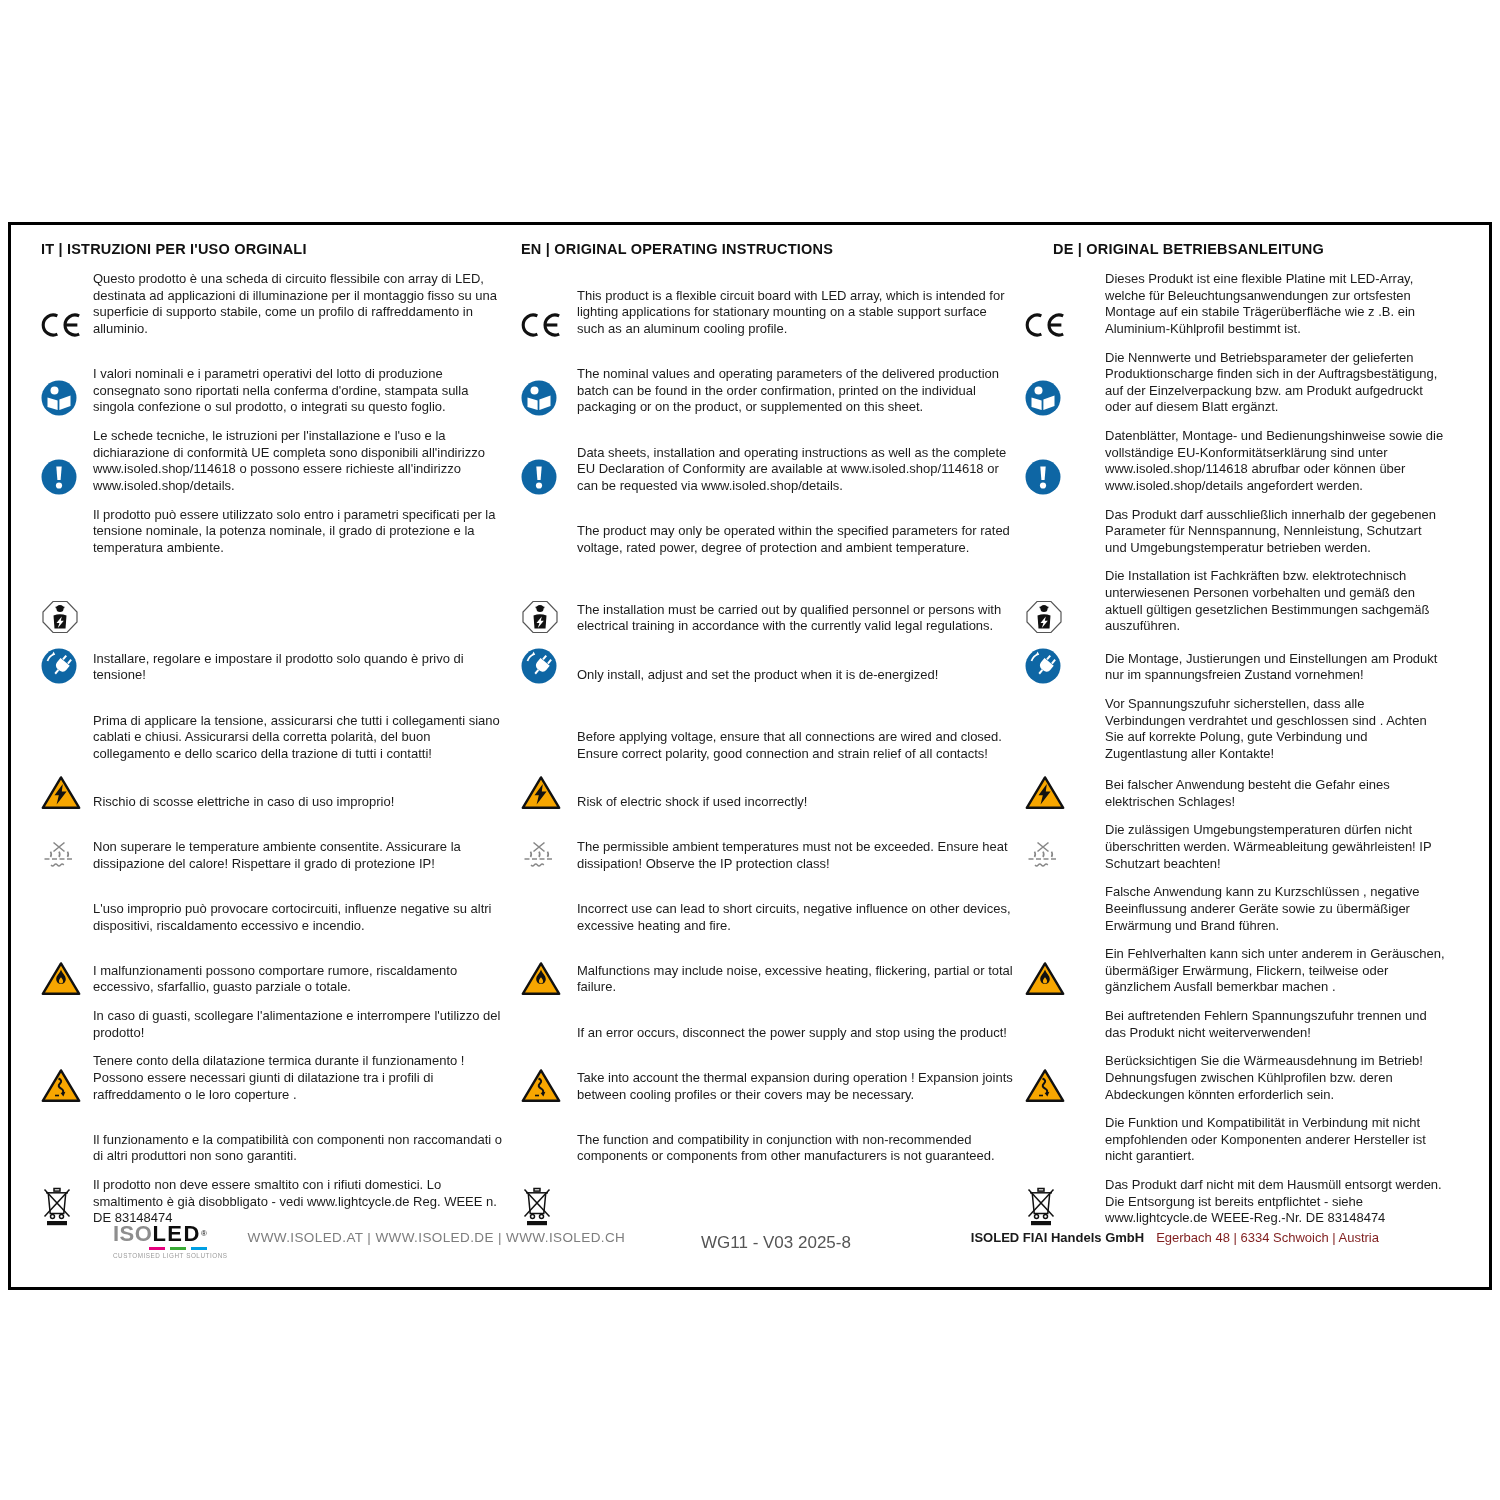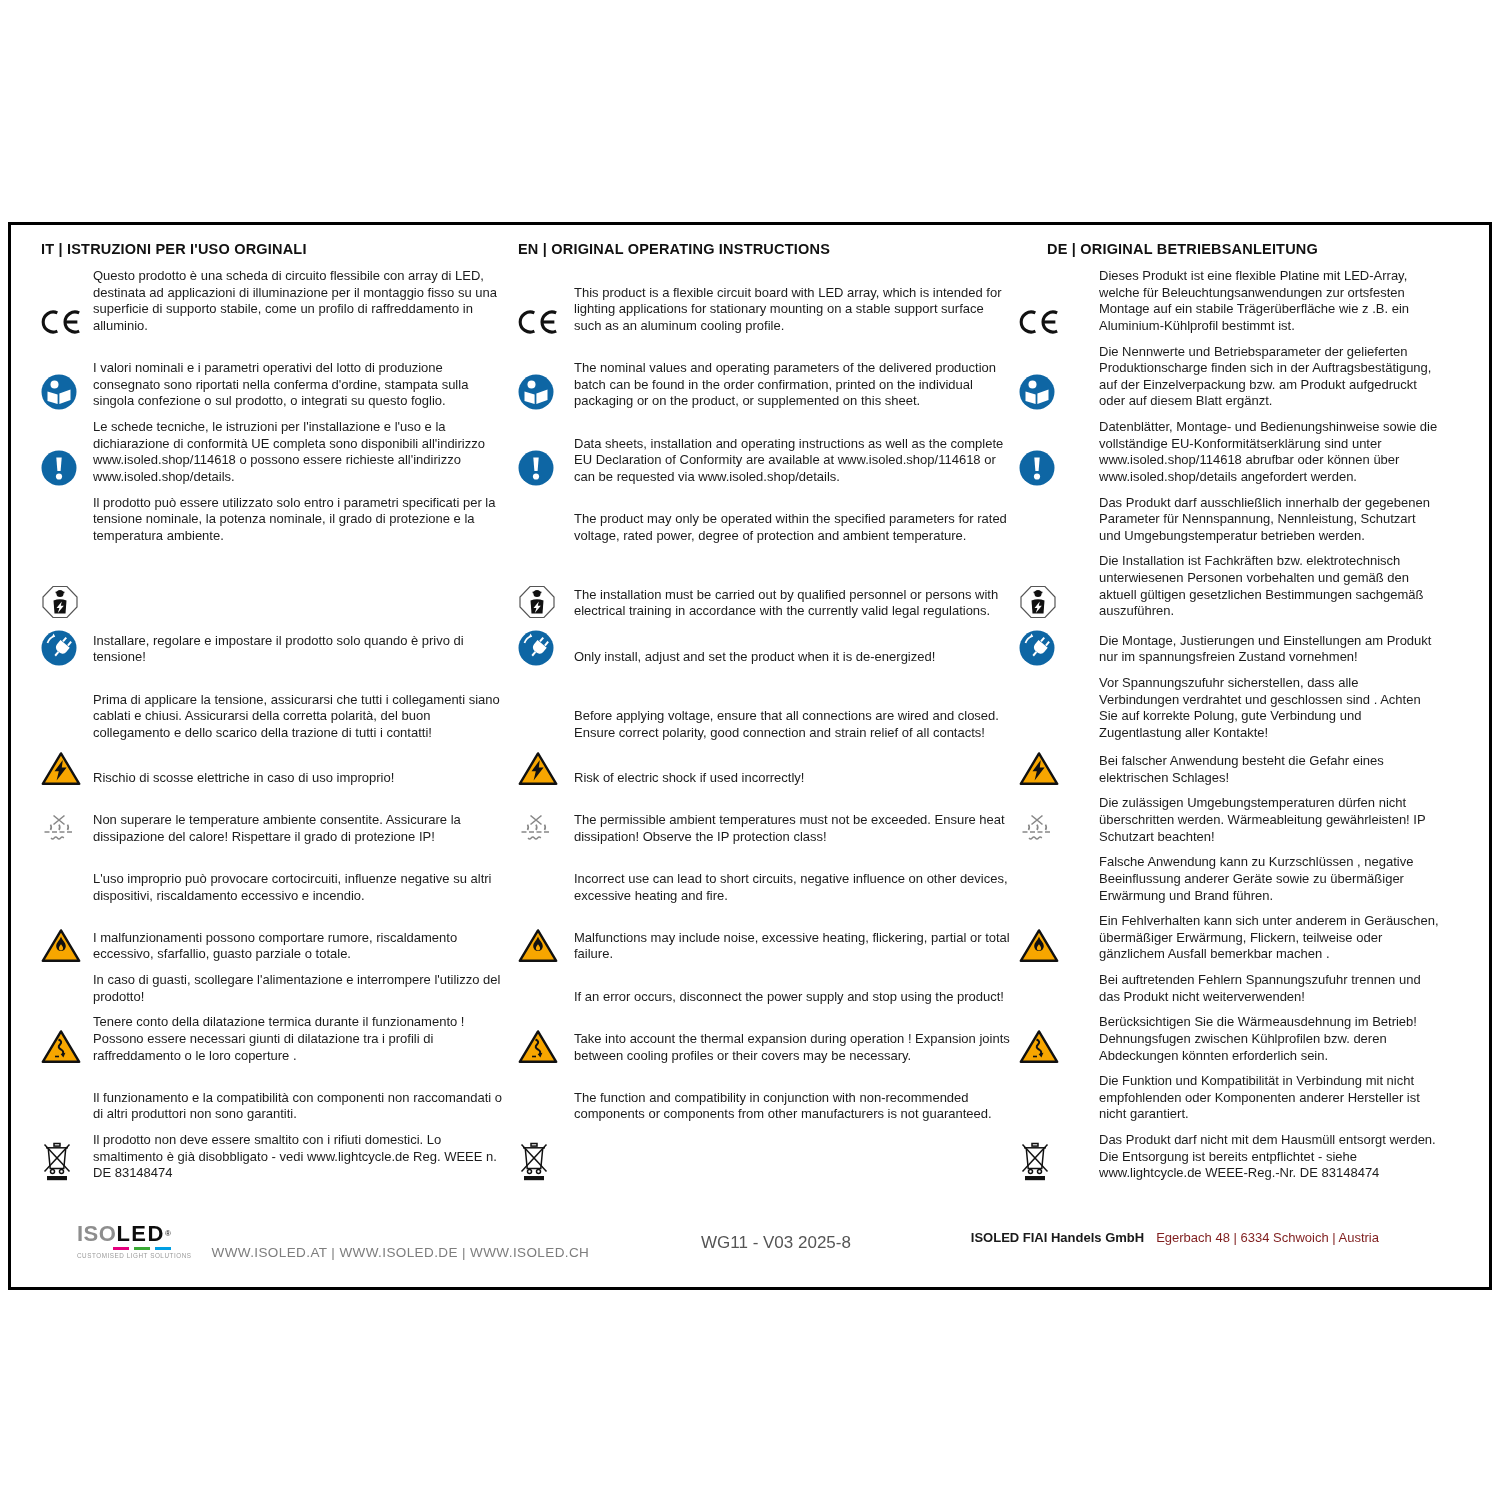--- a/index.html
+++ b/index.html
@@ -1,39 +1,39 @@
 <!DOCTYPE html>
 <html><head>
 <meta charset="utf-8">
 <style>
   html,body{margin:0;padding:0;background:#fff;}
   .canvas{position:relative;width:1500px;height:1500px;background:#ffffff;overflow:hidden;
           font-family:"Liberation Sans", sans-serif;}
   .sheet{position:absolute;left:8px;top:222px;width:1484px;height:1068px;border:3px solid #000;
          box-sizing:border-box;background:#fff;padding:16px 30px 56px 30px;}
-  #grid{display:grid;grid-template-columns:468px 492px 434px;column-gap:12px;row-gap:12px;gap:9px;}
+  #grid{display:grid;grid-template-columns:468px 492px 434px;column-gap:12px;row-gap:12px;}
   .col-header{font-weight:bold;font-size:14.5px;letter-spacing:.2px;color:#111;margin-bottom:2px;}
   .col-header.de{padding-left:28px;}
   .cell{display:flex;align-items:flex-end;}
   .icon-box{flex:none;width:46px;display:flex;justify-content:flex-start;align-items:flex-start;padding-top:1px;}
   .cell.col-it{column-gap:6px;gap:6px;}
   .cell.col-en{column-gap:10px;gap:10px;}
   .cell.col-de{column-gap:34px;gap:34px;padding-right:14px;}
   .txt{flex:1;font-size:13px;line-height:1.28;color:#1c1c1c;}
   
   .footer{position:absolute;left:30px;right:34px;bottom:10px;height:54px;display:flex;align-items:flex-start;}
-  .logo{margin-left:36px;display:flex;flex-direction:column;}
+  .logo{margin-left:72px;display:flex;flex-direction:column;}
   .logo-word{font-size:22px;line-height:22px;}
   .logo-word .iso{color:#8e8e8e;font-weight:700;letter-spacing:.5px;}
   .logo-word .led{color:#0d0d0d;font-weight:800;letter-spacing:1.5px;}
   .logo-word .reg{font-size:8px;vertical-align:top;color:#0d0d0d;}
   .logo-bars{display:flex;gap:5px;margin:2px 0 2px 36px;}
   .logo-bars i{display:block;width:16px;height:3px;}
   .logo-sub{font-size:6.3px;color:#9a9a9a;letter-spacing:.55px;white-space:nowrap;}
-  .websites{margin-left:20px;margin-top:22px;font-size:13.5px;color:#7d7d7d;letter-spacing:.4px;white-space:nowrap;}
+  .websites{margin-left:20px;margin-top:7px;font-size:13.5px;color:#7d7d7d;letter-spacing:.4px;white-space:nowrap;}
   .doc-code{position:absolute;left:660px;top:10px;font-size:17px;color:#555;}
   .company-group{margin-left:auto;margin-right:76px;margin-top:7px;display:flex;gap:12px;align-items:baseline;white-space:nowrap;padding-left:34px;}
   .company{font-size:13px;font-weight:bold;color:#1a1a1a;}
   .address{font-size:13px;color:#7f1d1d;}
 </style>
 </head>
 <body>
 
 <div class="canvas">
   <div class="sheet">

